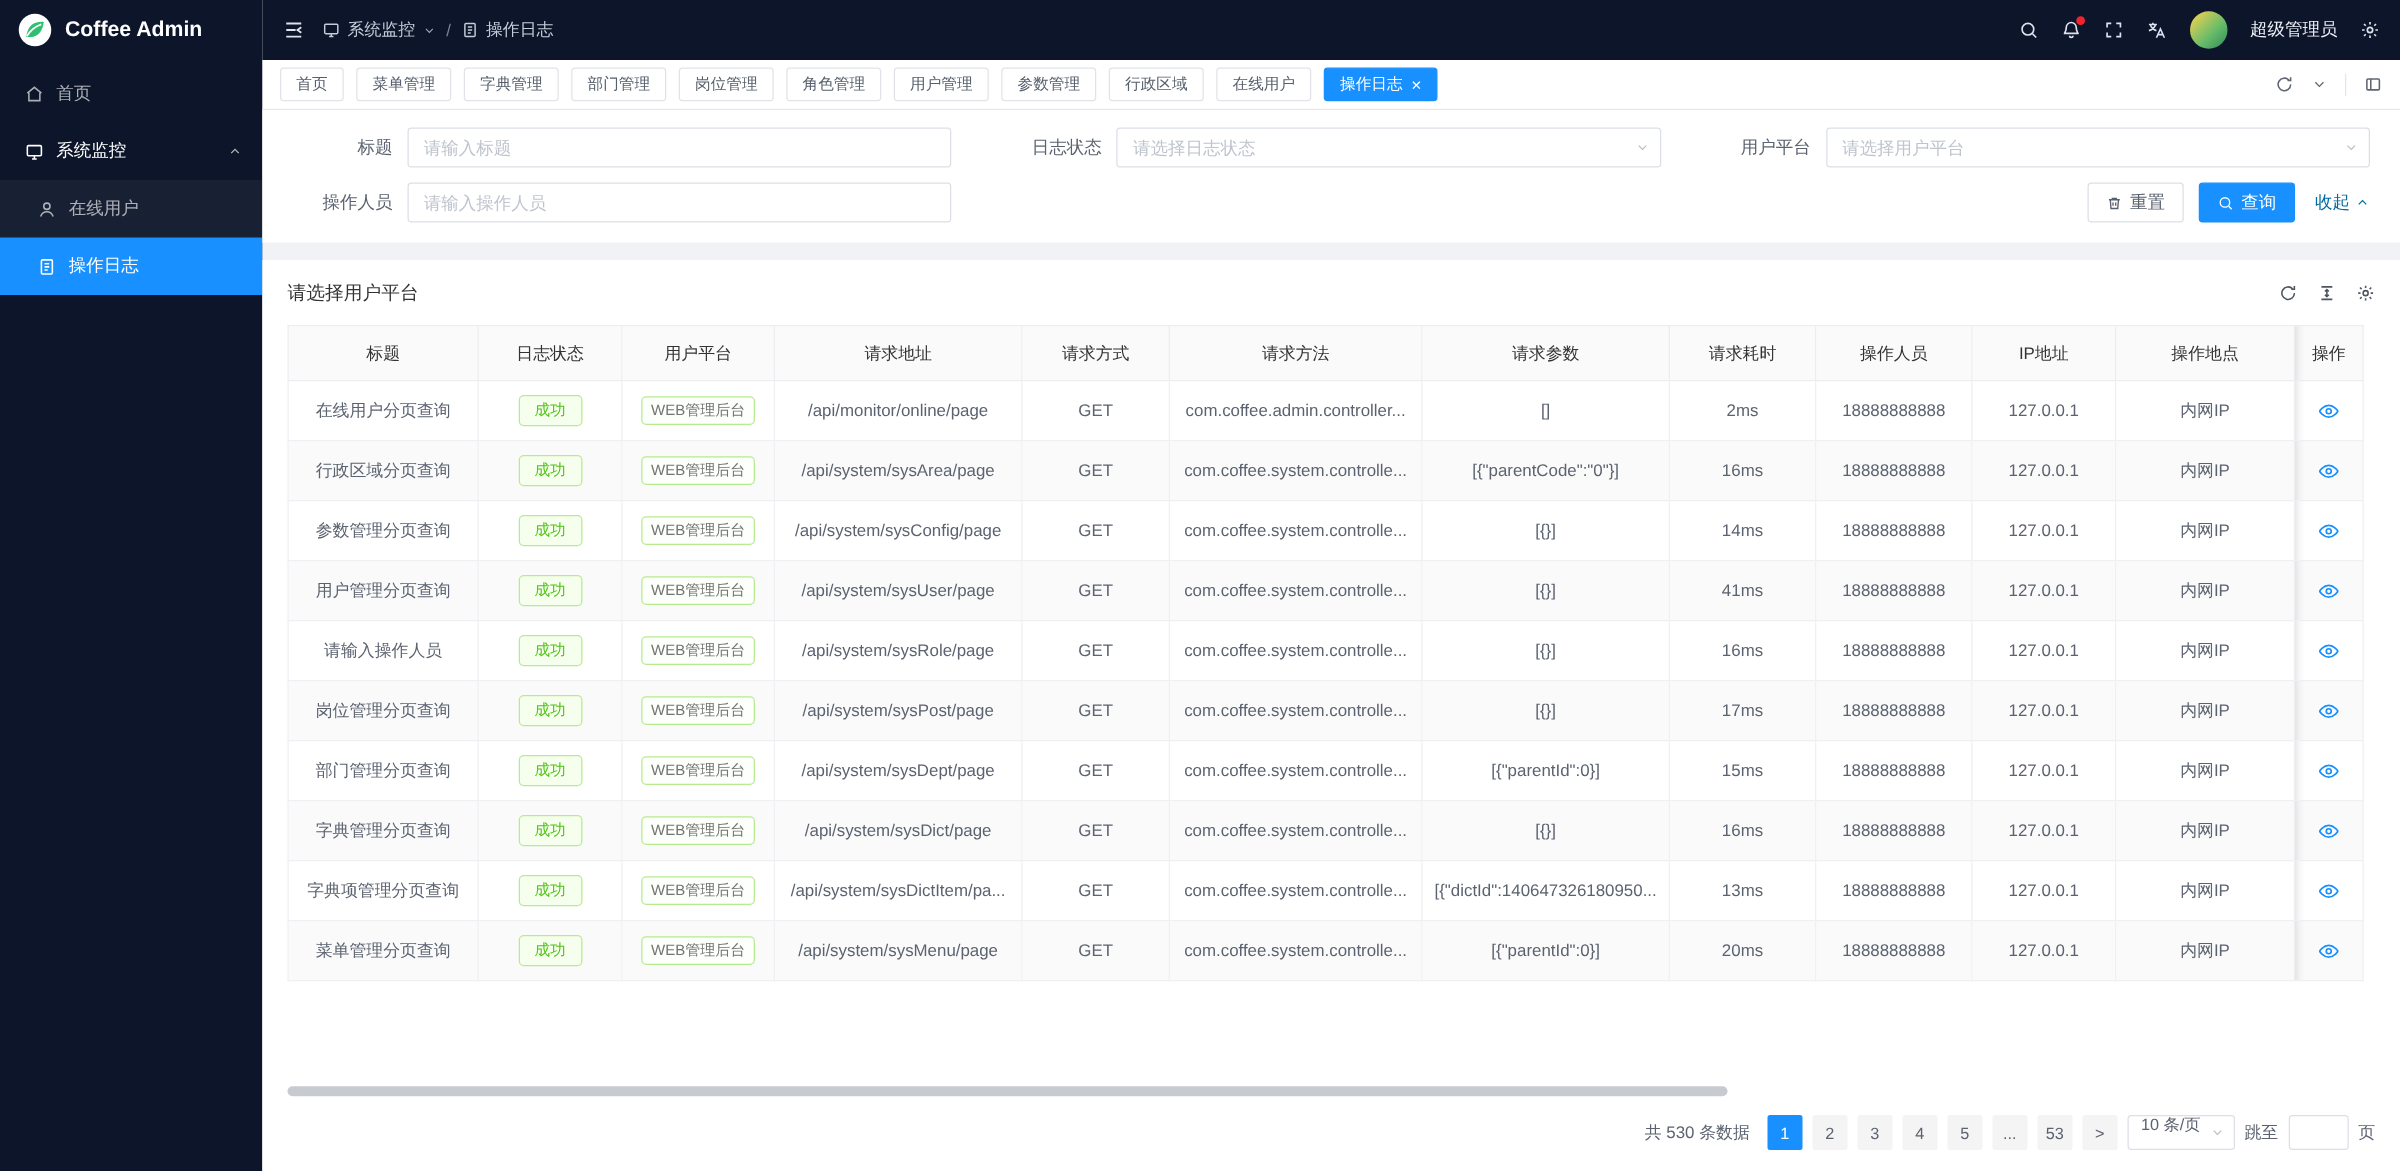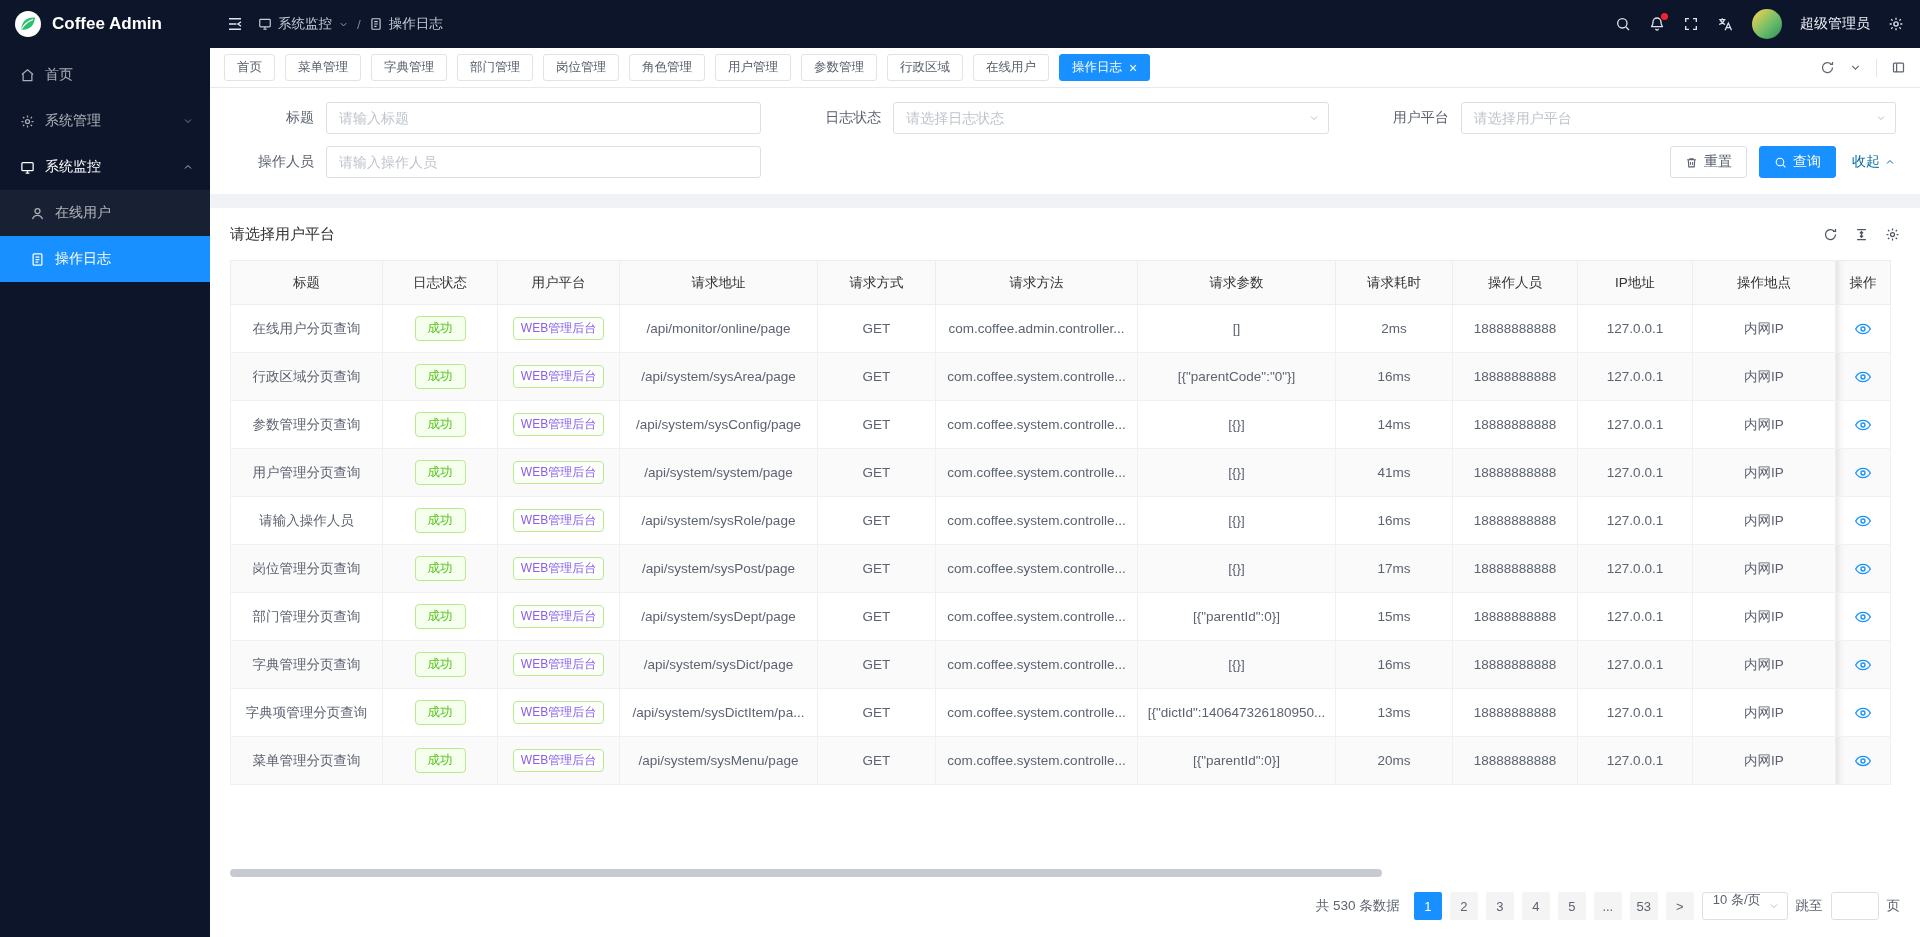--- a/index.html
+++ b/index.html
@@ -78,21 +78,21 @@
   .table-wrap { flex-shrink:0; }
   table { width:1660px; border-collapse:collapse; table-layout:fixed; }
   th { height:44px; background:#fafafa; font-weight:500; color:#333; font-size:13.5px; border:1px solid #ebedf0;
     overflow:hidden; white-space:nowrap; text-overflow:ellipsis; padding:0 6px; }
   td { height:48px; text-align:center; font-size:13.5px; color:#5c6370; border:1px solid #eef0f3;
     overflow:hidden; white-space:nowrap; text-overflow:ellipsis; padding:0 6px; background:#fff; }
   tbody tr:nth-child(even) td { background:#fafafa; }
   th:last-child, td:last-child { box-shadow:inset 9px 0 8px -8px rgba(0,0,0,.14); }
   .badge-status { display:inline-block; padding:3px 12px; border:1px solid #b7eb8f; background:#f6ffed; color:#52c41a;
     border-radius:4px; font-size:12.5px; line-height:1.3; }
-  .badge-platform { display:inline-block; padding:3px 7px; border:1px solid #b7eb8f; background:#fcfffa; color:#8b5cf6;
+  .badge-platform { display:inline-block; padding:3px 7px; border:1px solid #b7eb8f; background:#fcfffa; color:#737373;
     border-radius:4px; font-size:12px; line-height:1.3; }
   .eye { display:inline-flex; vertical-align:middle; cursor:pointer; }
   .spacer { flex:1; }
   .h-scroll { height:8px; position:relative; margin:4px 0 6px; flex-shrink:0; }
   .h-thumb { position:absolute; left:0; top:0; height:8px; width:69%; background:#c7cbd1; border-radius:4px; cursor:pointer; }
 
   
   .pagination { height:46px; display:flex; align-items:center; justify-content:flex-end; gap:8px; font-size:13.5px;
     color:#5c6370; flex-shrink:0; }
   .total-text { margin-right:6px; white-space:nowrap; }
@@ -124,34 +124,20 @@
     </div>
     <nav class="menu">
       <div class="menu-item">
         <span class="mi-icon">
           <svg viewBox="0 0 24 24" width="15" height="15" fill="none" stroke="currentColor" stroke-width="2">
               <path d="M3 10.5L12 3l9 7.5"></path>
               <path d="M5 10v10h14V10"></path>
             </svg>
         </span>
         <span>首页</span>
-      </div>
-      <div class="menu-item">
-        <span class="mi-icon">
-          <svg viewBox="0 0 24 24" width="15" height="15" fill="none" stroke="currentColor" stroke-width="2">
-              <circle cx="12" cy="12" r="3.2"></circle>
-              <path d="M12 2.5v3M12 18.5v3M4.8 4.8l2.1 2.1M17.1 17.1l2.1 2.1M2.5 12h3M18.5 12h3M4.8 19.2l2.1-2.1M17.1 6.9l2.1-2.1"></path>
-            </svg>
-        </span>
-        <span>系统管理</span>
-        <span class="chev">
-          <svg viewBox="0 0 24 24" width="12" height="12" fill="none" stroke="currentColor" stroke-width="2">
-              <path d="M6 9l6 6 6-6"></path>
-            </svg>
-        </span>
       </div>
       <div class="menu-item expanded">
         <span class="mi-icon">
           <svg viewBox="0 0 24 24" width="15" height="15" fill="none" stroke="currentColor" stroke-width="2">
               <rect x="3" y="4" width="18" height="13" rx="1.5"></rect>
               <path d="M9 21h6M12 17v4"></path>
             </svg>
         </span>
         <span>系统监控</span>
         <span class="chev">
@@ -499,21 +485,21 @@
                         <path d="M1 12s4-7 11-7 11 7 11 7-4 7-11 7S1 12 1 12z"></path>
                         <circle cx="12" cy="12" r="3"></circle>
                       </svg>
       </span>
     </td>
   </tr>
                 <tr>
     <td>用户管理分页查询</td>
     <td><span class="badge-status">成功</span></td>
     <td><span class="badge-platform">WEB管理后台</span></td>
-    <td>/api/system/system/page</td>
+    <td>/api/system/sysUser/page</td>
     <td>GET</td>
     <td>com.coffee.system.controlle...</td>
     <td>[{}]</td>
     <td>41ms</td>
     <td>18888888888</td>
     <td>127.0.0.1</td>
     <td>内网IP</td>
     <td>
       <span class="eye">
         <svg width="16" height="16" viewBox="0 0 24 24" fill="none" stroke="#1890ff" stroke-width="2">

